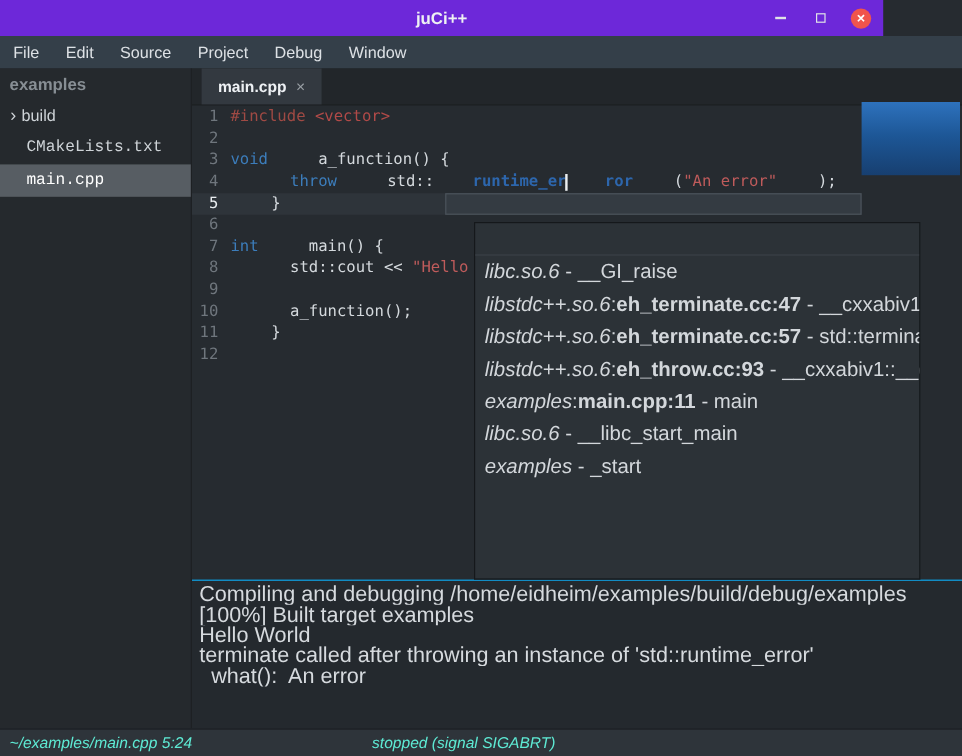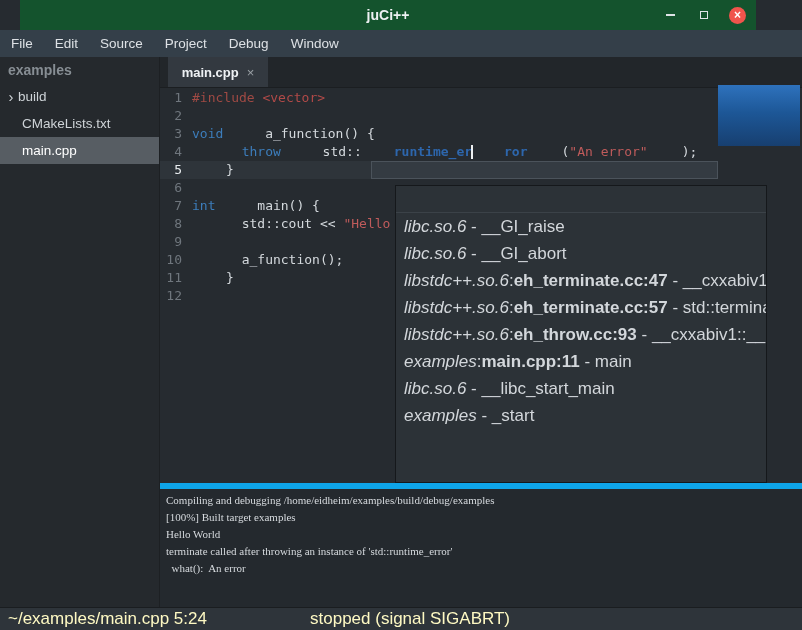--- a/index.html
+++ b/index.html
@@ -6,39 +6,39 @@
   html,body { width:802px; height:630px; }
   body {
     position:relative; overflow:hidden;
     background:#262b30;
     font-family:"Liberation Sans","DejaVu Sans",sans-serif;
     --accent-selection:#3584e4; --close-button:#f0544c;
     --keyword:#3c7dbb; --type:#2d66ac; --string:#bf5b5b;
     --preprocessor:#a04a44; --include-path:#b14a48; --plain:#d4d9dd;
   }
   
-  .titlebar { position:absolute; left:0; top:0; width:736px; height:30px; background:#14532d;margin-left:20px; }
+  .titlebar { position:absolute; left:0; top:0; width:736px; height:30px; background:#6d28d9; }
   .win-title { position:absolute; left:0; right:0; top:0; height:30px; line-height:30px; text-align:center;
     color:#eef1f3; font-weight:bold; font-size:14px; }
   .win-controls { position:absolute; right:10px; top:0; height:30px; display:flex; align-items:center; gap:16px; }
   .winbtn { width:18px; height:18px; display:flex; align-items:center; justify-content:center; cursor:default; }
   .min-glyph { display:block; width:9px; height:2px; background:#dfe3e6; }
   .max-glyph { display:block; width:8px; height:8px; border:1.5px solid #dfe3e6; }
   .closebtn { width:17px; height:17px; border-radius:50%; background:var(--close-button);
     display:flex; align-items:center; justify-content:center; color:#fff; font-size:12px; font-weight:bold; line-height:1; }
   
   .menubar { position:absolute; left:0; top:30px; width:802px; height:27px; background:#343f49; display:flex; }
   .menu-item { padding:0 11px; line-height:27px; font-size:13.5px; color:#dde1e5; }
   
   .sidebar { position:absolute; left:0; top:57px; width:160px; height:550px; background:#25292d; border-right:1px solid #1d2023; }
   .side-root { height:26px; line-height:26px; padding-left:8px; color:#878e94; font-weight:bold; font-size:14px; }
   .tree-item { height:27px; line-height:27px; font-size:13.5px; color:#ced3d7; display:flex; align-items:center; white-space:nowrap; }
   .tree-item.selected { background:#575d63; color:#ffffff; }
   .chevron { width:14px; text-align:center; font-size:15px; color:#cfd4d8; display:inline-block; margin-left:4px; }
-  .tree-label.file { padding-left:22px; }
+  .tree-label.file { padding-left:22px;font-family:Liberation Mono, monospace; }
   .tree-item .tree-label { overflow:hidden; }
   .tree-item:not(.selected) .tree-label.file { }
   
   .tabbar { position:absolute; left:160px; top:57px; width:642px; height:31px; background:#22262a; border-bottom:1px solid #1b1e21; display:flex; align-items:stretch; }
   .tab { margin-left:8px; width:100px; background:#333940; display:flex; align-items:center; justify-content:center; gap:8px; }
   .tab-label { color:#eef1f4; font-weight:bold; font-size:13px; }
   .tab-close { color:#9aa0a5; font-size:13px; }
   
   .editor { position:absolute; left:160px; top:88px; width:642px; height:395px; background:#262b30; }
   .line-highlight { position:absolute; left:0; top:73px; width:558px; height:18px; background:#2e343a; z-index:0; }
@@ -62,26 +62,26 @@
   .popup { position:absolute; left:395px; top:185px; width:372px; height:298px; z-index:5;
     background:#2c3237; border:1px solid #15181b; }
   .popup-head { height:27px; border-bottom:1px solid #3b4248; }
   .bt-row { height:27px; line-height:27px; padding-left:8px; font-size:17px; color:#d3d7db;
     white-space:nowrap; overflow:hidden; }
   .bt-row i { font-style:italic; }
   .bt-row b { font-weight:bold; }
   .bt-row.selected { background:var(--accent-selection); color:#ffffff; }
   
   .output { position:absolute; left:160px; top:483px; width:642px; height:124px; background:#24292e;
-    border-top:6px solid #0ea5e9; padding:3px 6px; font-family:Liberation Serif, serif;
-    font-size:11px; color:#d6dade; }
+    border-top:1px solid #0ea5e9; padding:3px 6px; font-family:Liberation Sans, sans-serif;
+    font-size:18px; color:#d6dade; }
   .output-line { height:17px; line-height:17px; white-space:pre; overflow:hidden; }
   
   .statusbar { position:absolute; left:0; top:607px; width:802px; height:23px; background:#2e343a;
-    border-top:1px solid #1a1d20; font-size:17px; color:#fef9c3; }
+    border-top:1px solid #1a1d20; font-size:13px; color:#5eead4;font-style:italic; }
   .status-loc { position:absolute; left:8px; top:0; line-height:22px; }
   .status-mid { position:absolute; left:310px; top:0; line-height:22px; }
 </style>
 </head>
 <body style="--accent-selection: #3584e4; --close-button: #f0544c; --keyword: #3c7dbb; --type: #2d66ac; --string: #bf5b5b; --preprocessor: #a04a44; --include-path: #b14a48; --plain: #d4d9dd;">
 
 <div class="titlebar">
   <div class="win-title">juCi++</div>
   <div class="win-controls">
     <div class="winbtn">
@@ -159,21 +159,20 @@
       <div class="code-line"><span class="pl">}</span></div>
     </div>
 </div>
 
 <div class="tooltip-box"></div>
 
 <div class="popup">
   <div class="popup-head"></div>
   <div id="popup-list">
       <div class="bt-row"><i>libc.so.6</i> - __GI_raise</div>
-      <div class="bt-row"><i>libc.so.6</i> - __GI_abort</div>
       <div class="bt-row"><i>libstdc++.so.6</i>:<b>eh_terminate.cc:47</b> - __cxxabiv1::__term</div>
       <div class="bt-row"><i>libstdc++.so.6</i>:<b>eh_terminate.cc:57</b> - std::terminate()</div>
       <div class="bt-row"><i>libstdc++.so.6</i>:<b>eh_throw.cc:93</b> - __cxxabiv1::__cxa_thro</div>
       <div class="bt-row"><i>examples</i>:<b>main.cpp:11</b> - main</div>
       <div class="bt-row"><i>libc.so.6</i> - __libc_start_main</div>
       <div class="bt-row"><i>examples</i> - _start</div>
     </div>
 </div>
 
 <div class="output" id="output">

